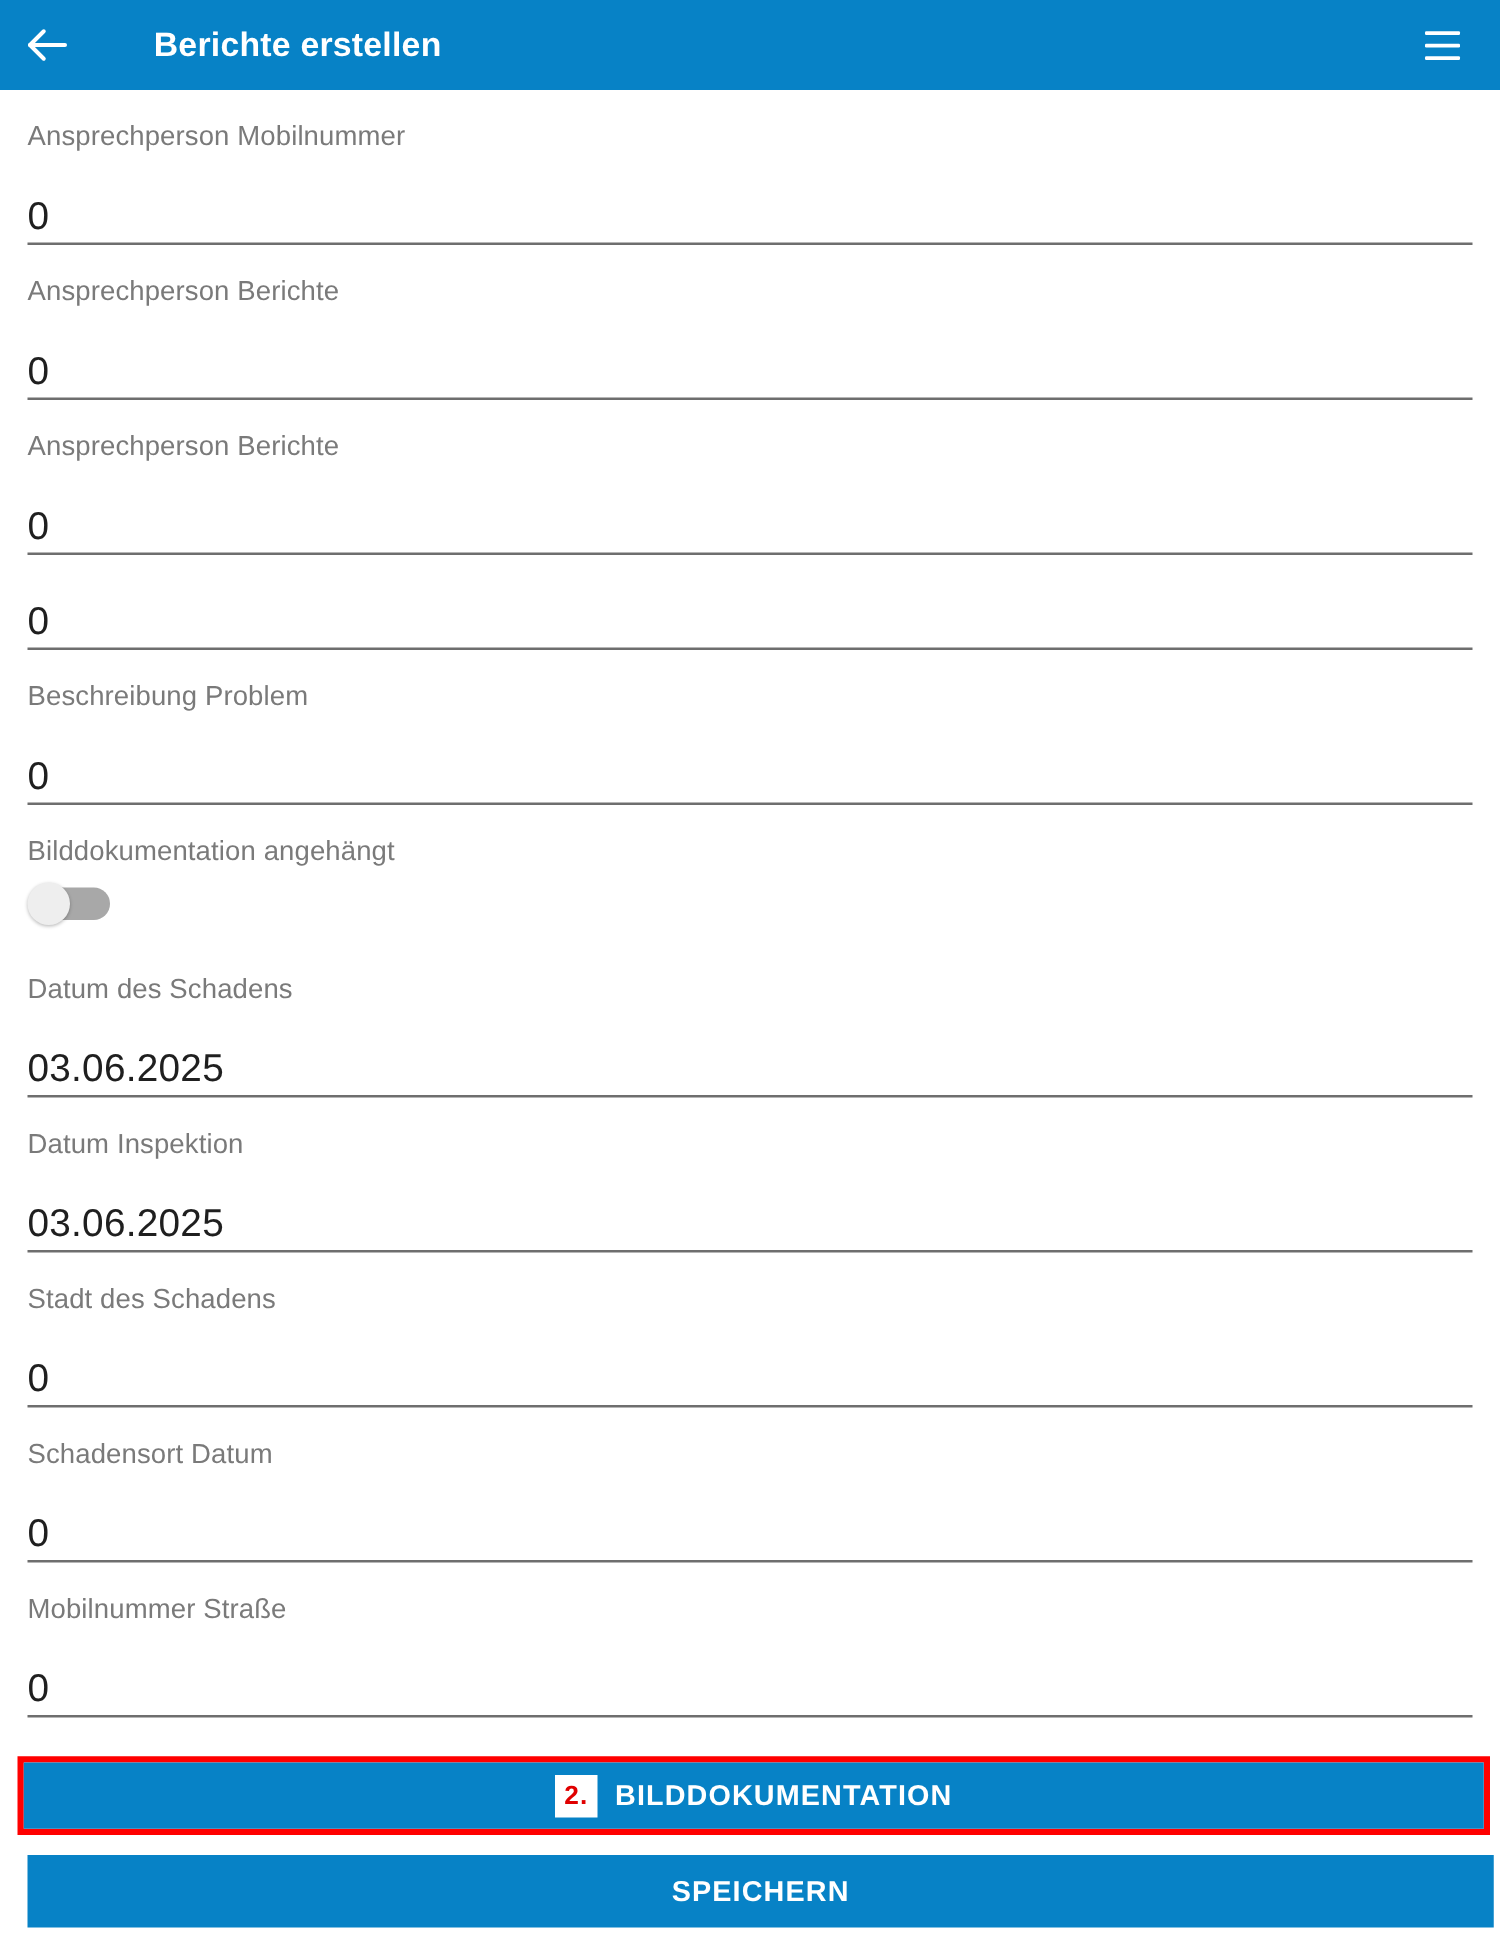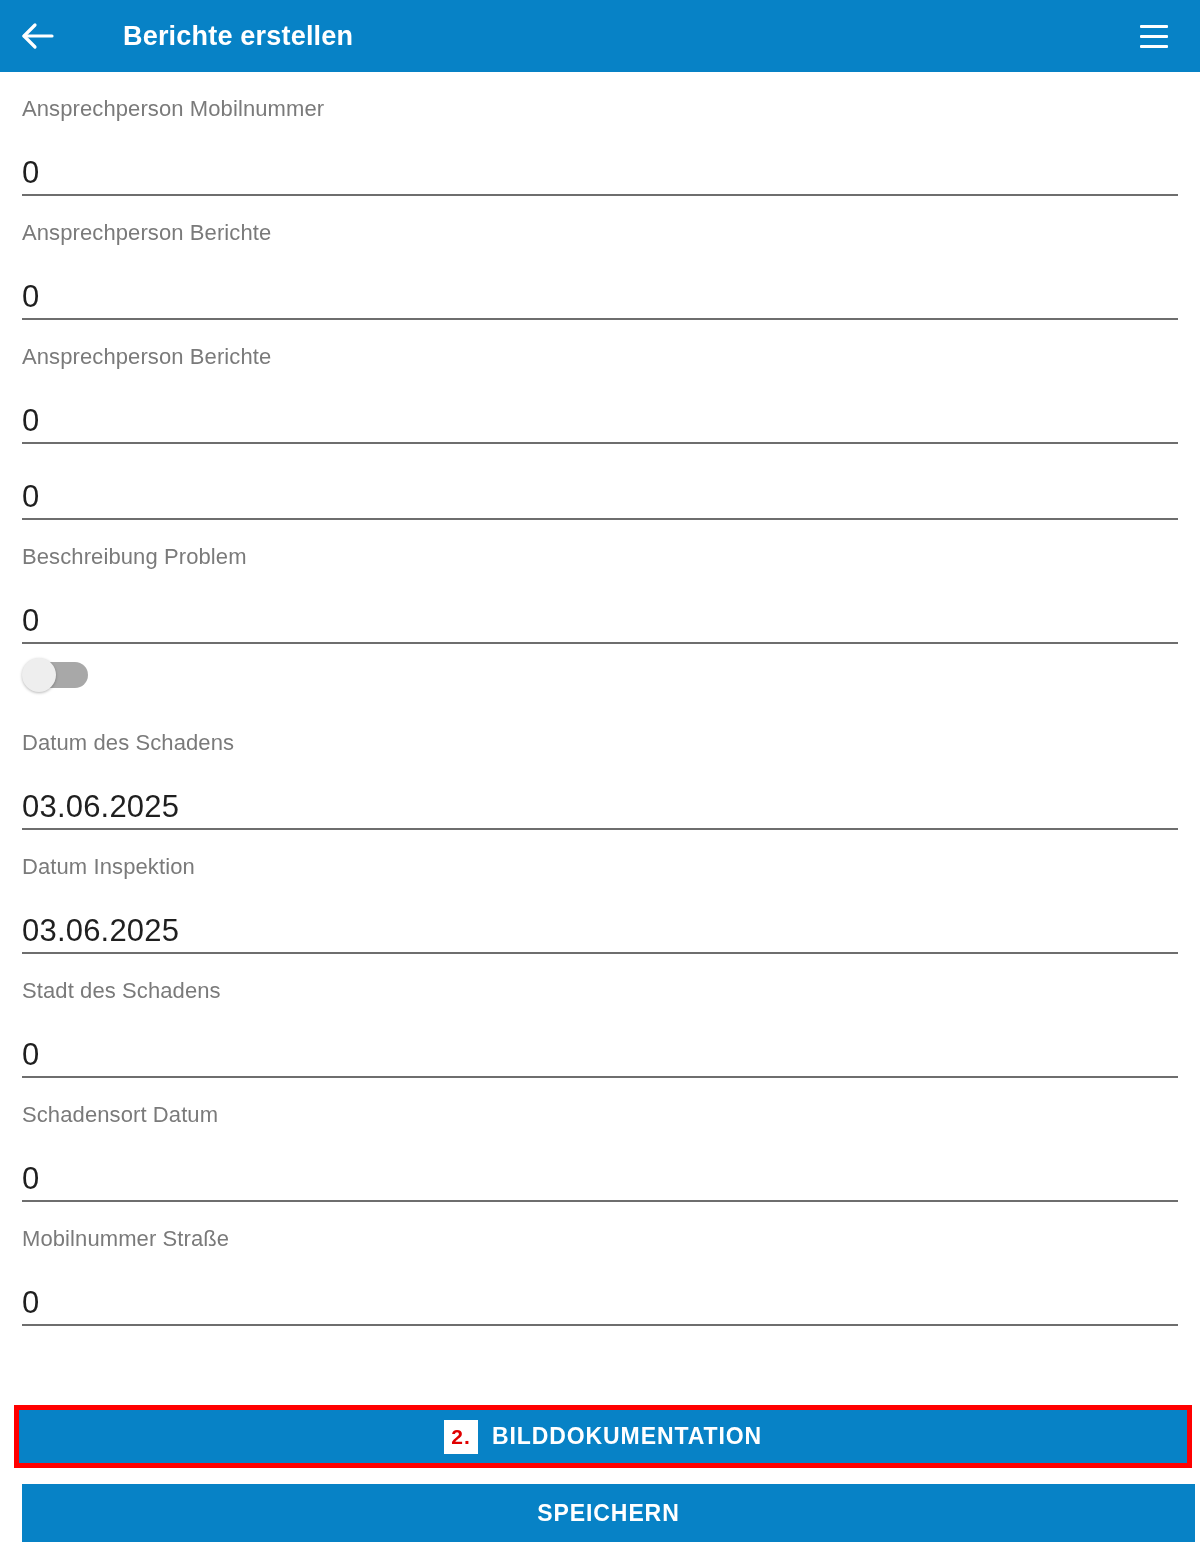--- a/index.html
+++ b/index.html
@@ -250,20 +250,21 @@
     </div>
 
     <div class="field">
       <span class="field-label">Beschreibung Problem</span>
       <div class="field-control">
         <div class="field-value">0</div>
       </div>
     </div>
 
     <div class="field field-toggle">
+      <span class="field-label">Bilddokumentation angehängt</span>
       <div class="field-control">
         <div class="toggle">
           <div class="track"></div>
           <div class="thumb"></div>
         </div>
       </div>
     </div>
 
     <div class="field">
       <span class="field-label">Datum des Schadens</span>

